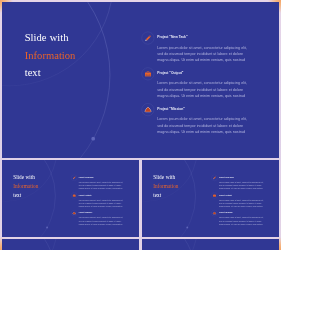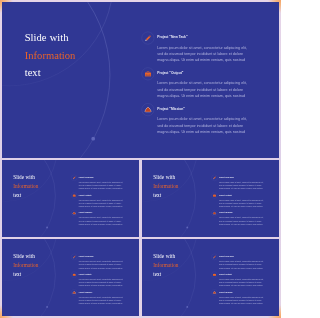--- a/index.html
+++ b/index.html
@@ -1,19 +1,19 @@
 <!DOCTYPE html>
 <html><head>
 <meta charset="utf-8">
 <style>
   html,body{margin:0;padding:0;}
   body{width:281px;height:318px;overflow:hidden;
        font-family:"Liberation Sans",sans-serif;
        -webkit-font-smoothing:antialiased;}
-  .page{position:relative;width:281px;height:318px;overflow:hidden;
+  .page{position:relative;width:281px;height:250px;overflow:hidden;
         background:
           radial-gradient(circle 13px at 0% 0%, #f4a566 0%, #f6b684 40%, rgba(236,205,205,0) 100%),
           radial-gradient(circle 13px at 100% 0%, #f4a566 0%, #f6b684 40%, rgba(236,205,205,0) 100%),
           radial-gradient(circle 13px at 0% 100%, #f4a566 0%, #f6b684 40%, rgba(236,205,205,0) 100%),
           radial-gradient(circle 13px at 100% 100%, #f4a566 0%, #f6b684 40%, rgba(236,205,205,0) 100%),
           linear-gradient(180deg,#e6d5e8 0%, #ded0e8 50%, #e3d3e6 100%);}
   .slide{position:absolute;overflow:hidden;background:#303794;}
   .sinner{position:absolute;left:0;top:0;width:1124px;height:632px;
           transform-origin:0 0;will-change:transform;}
 

